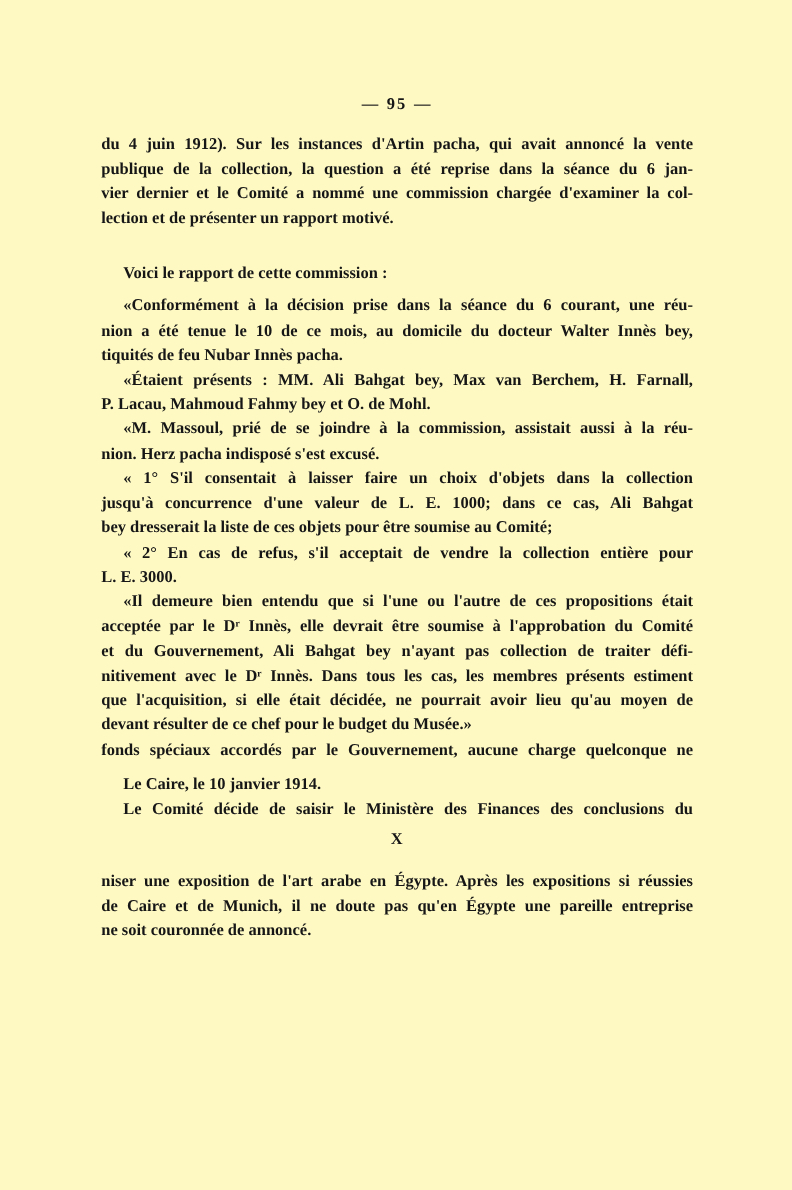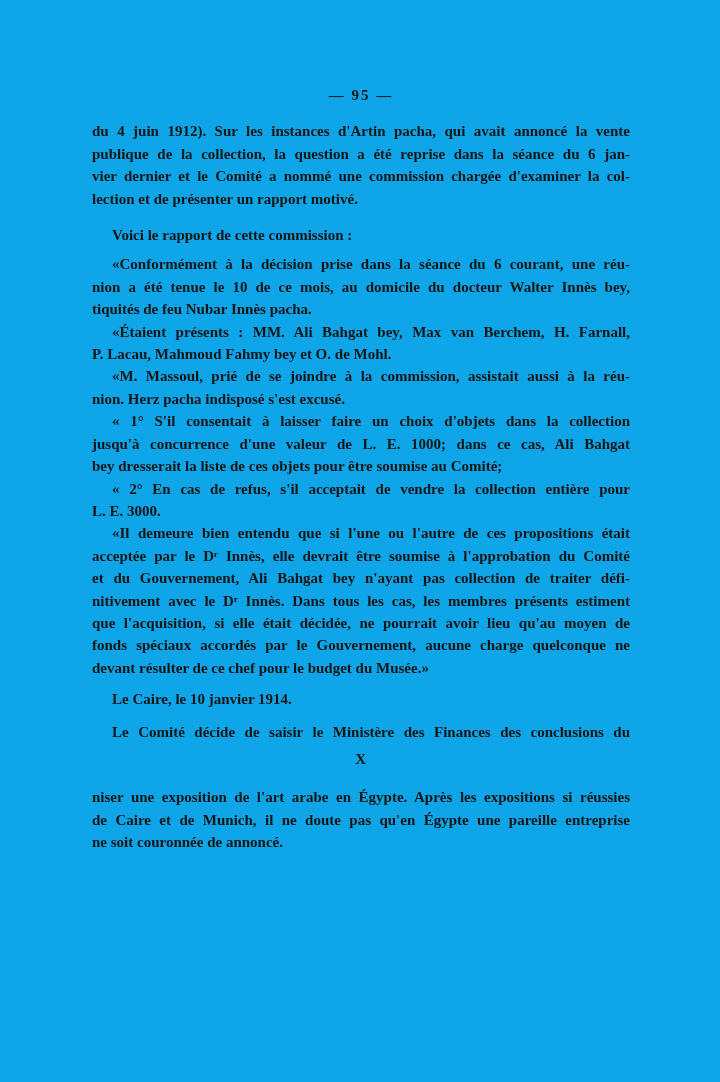--- a/index.html
+++ b/index.html
@@ -10,44 +10,44 @@
   body {
     width: 720px;
     height: 1082px;
     overflow: hidden;
   }
   .page {
     box-sizing: border-box;
     width: 720px;
     height: 1082px;
     padding: 84px 90px 0 92px;
-    background: #0ea5e9;
+    background: #fef9c3;
     color: #161616;
     font-family: "Liberation Serif", "DejaVu Serif", serif;
     font-weight: bold;
     font-size: 15px;
     line-height: 22.4px;
     -webkit-font-smoothing: antialiased;
   }
   .page-number {
     text-align: center;
     letter-spacing: 2px;
     margin-bottom: 14px;
   }
   .para { margin: 0; }
   .ln { display: block; }
   .j {
     text-align: justify;
     text-align-last: justify;
   }
   .ind { text-indent: 20px; }
-  .mt-after-p1   { margin-top: 14px; }
+  .mt-after-p1   { margin-top: 28px; }
   .mt-after-p2   { margin-top: 7px; }
   .mt-before-date{ margin-top: 9px; }
-  .mt-after-date { margin-top: 10px; }
+  .mt-after-date { }
   .heading-x {
     text-align: center;
     margin-top: 5px;
     margin-bottom: 16px;
     letter-spacing: 0.5px;
   }
 </style>
 </head>
 <body>
 
@@ -93,22 +93,22 @@
     <div class="ln j ind">« 2° En cas de refus, s'il acceptait de vendre la collection entière pour</div>
     <div class="ln">L. E. 3000.</div>
   </div>
 
   <div class="para">
     <div class="ln j ind">«Il demeure bien entendu que si l'une ou l'autre de ces propositions était</div>
     <div class="ln j">acceptée par le Dʳ Innès, elle devrait être soumise à l'approbation du Comité</div>
     <div class="ln j">et du Gouvernement, Ali Bahgat bey n'ayant pas collection de traiter défi-</div>
     <div class="ln j">nitivement avec le Dʳ Innès. Dans tous les cas, les membres présents estiment</div>
     <div class="ln j">que l'acquisition, si elle était décidée, ne pourrait avoir lieu qu'au moyen de</div>
+    <div class="ln">devant résulter de ce chef pour le budget du Musée.»</div>
     <div class="ln j">fonds spéciaux accordés par le Gouvernement, aucune charge quelconque ne</div>
-    <div class="ln">devant résulter de ce chef pour le budget du Musée.»</div>
   </div>
 
   <div class="para mt-before-date">
     <div class="ln ind">Le Caire, le 10 janvier 1914.</div>
   </div>
 
   <div class="para mt-after-date">
     <div class="ln j ind">Le Comité décide de saisir le Ministère des Finances des conclusions du</div>
   </div>
 

